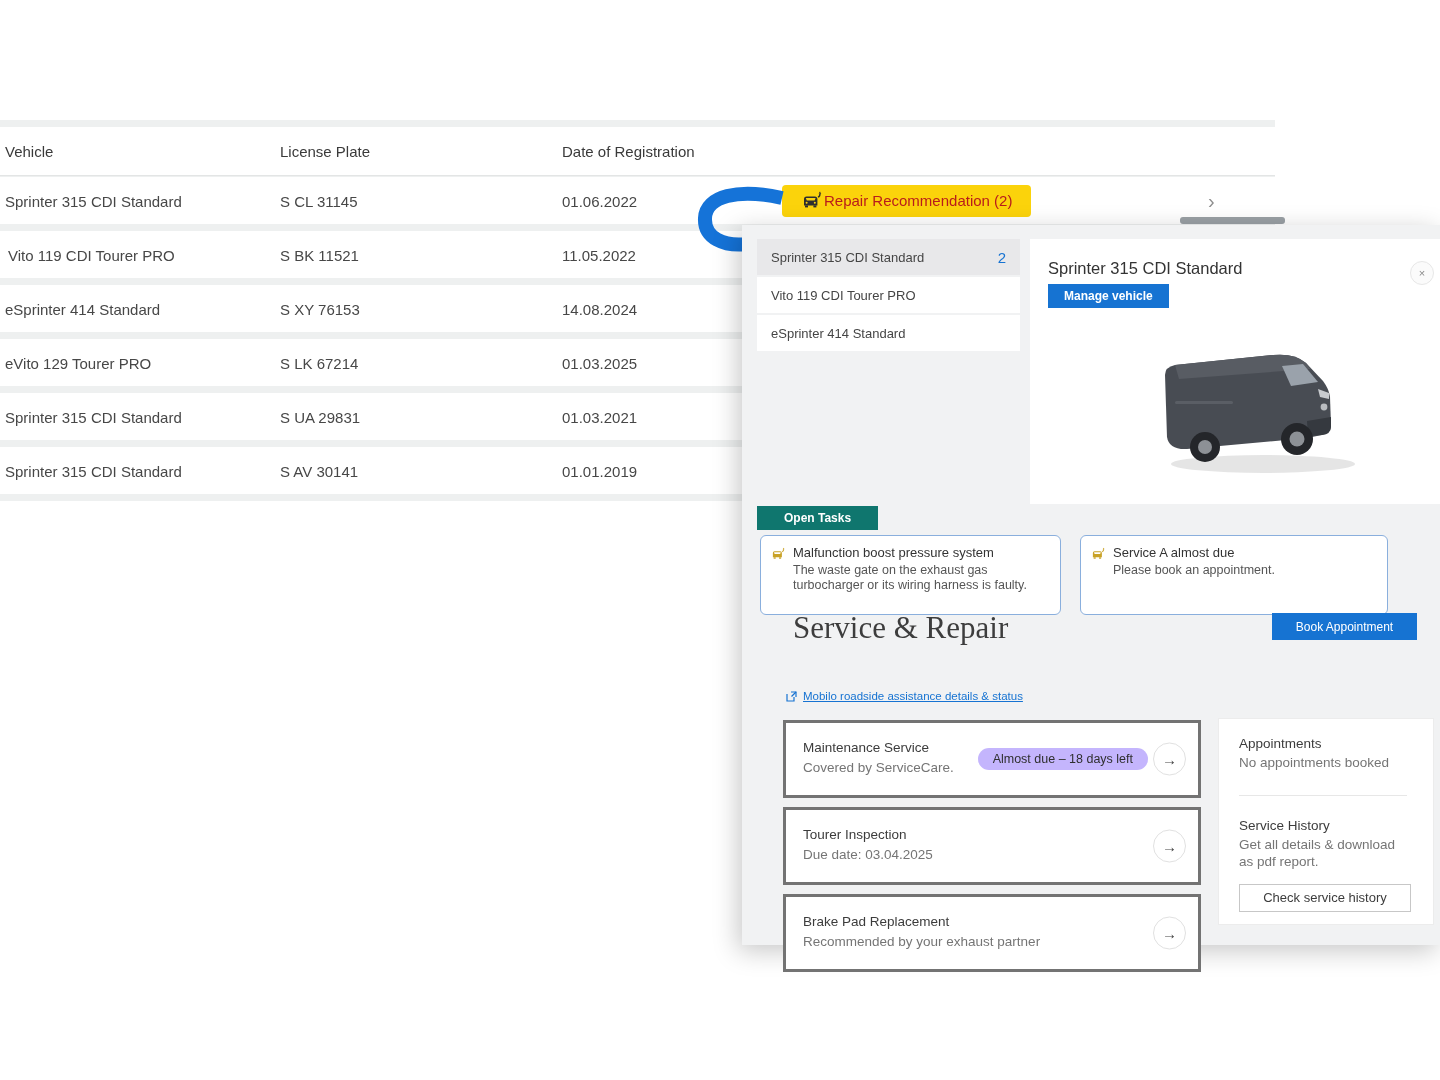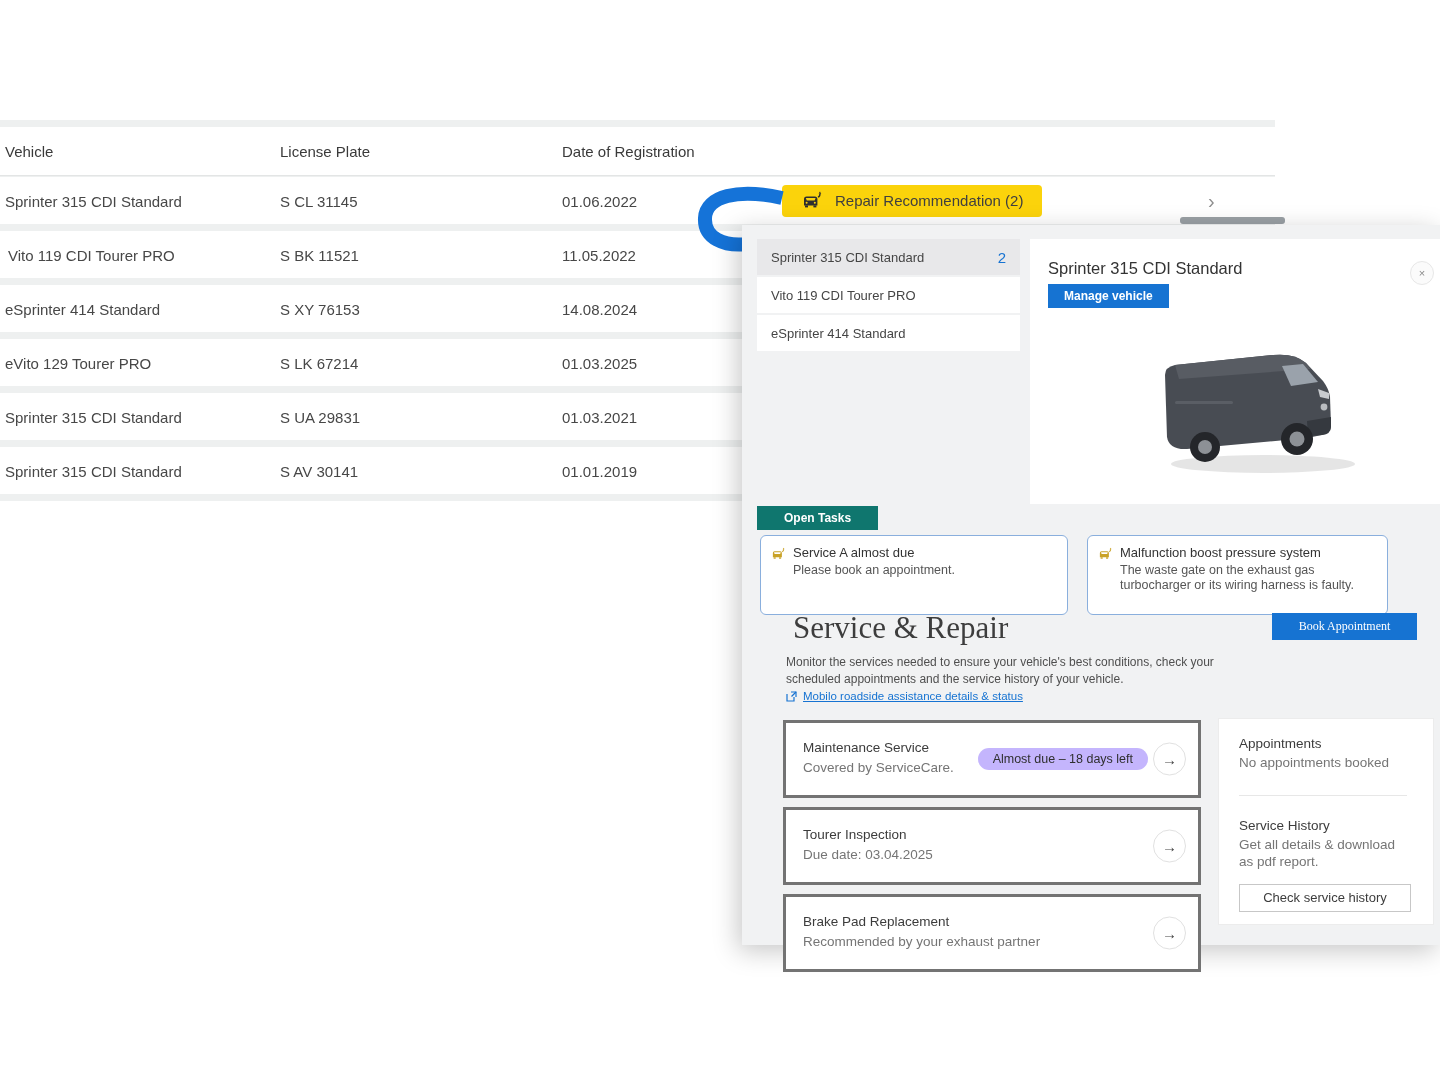--- a/index.html
+++ b/index.html
@@ -12,22 +12,22 @@
   .fleet-table{position:absolute;left:0;top:120px;width:1275px;background:#eef0f0;padding:7px 0;}
   .t-head,.t-row{position:relative;background:#fff;}
   .t-head{height:48px;border-bottom:1px solid #e3e5e5;}
   .t-row{height:47px;margin-top:7px;}
   .t-row.first{margin-top:1px;}
   .cell{position:absolute;top:50%;transform:translateY(-50%);font-size:15px;color:#474747;white-space:nowrap;}
   .t-head .cell{color:#3a3a3a;}
   .c1{left:5px;} .c2{left:280px;} .c3{left:562px;} .c4{left:840px;margin-top:35px;}
   .repair-btn{
     position:absolute;left:782px;top:50%;transform:translateY(-50%);
-    height:32px;display:flex;align-items:center;gap:11px;padding:0 19px;
-    background:#FBD30B;border:none;border-radius:4px;font-size:15px;color:#404040;
+    height:32px;display:flex;align-items:center;padding:0 19px;
+    background:#FBD30B;border:none;border-radius:4px;font-size:15px;color:#b91c1c;
     font-family:"Liberation Sans",sans-serif;cursor:pointer;
   }
   .row-chevron{position:absolute;left:1208px;top:50%;transform:translateY(-50%);
     color:#8f8f8f;font-size:20px;font-weight:400;line-height:1;cursor:pointer;}
   .scroll-thumb{position:absolute;left:1180px;top:217px;width:105px;height:7px;background:#9aa0a5;border-radius:3px;}
   
   .pointer-arrow{position:absolute;left:696px;top:182px;width:104px;height:76px;}
   
   .panel{position:absolute;left:742px;top:225px;width:698px;height:720px;background:#f1f2f3;
     box-shadow:-4px 6px 24px rgba(0,0,0,.22);}
@@ -57,21 +57,21 @@
   .task-title{font-size:13px;color:#333;margin-bottom:3px;}
   .task-body{font-size:12.5px;color:#555;line-height:1.22;}
   
   .sr-title{position:absolute;left:51px;top:385px;font-family:"Liberation Serif","DejaVu Serif",serif;
     font-weight:400;font-size:31px;color:#3d3d3d;}
   .sr-sub{position:absolute;left:44px;top:429px;width:470px;font-size:12px;color:#4f4f4f;line-height:1.45;}
   .sr-link{position:absolute;left:44px;top:465px;display:flex;align-items:center;gap:6px;
     color:#1673d2;font-size:11.5px;cursor:pointer;}
   .sr-link .lnk{text-decoration:underline;}
   .book-btn{position:absolute;left:530px;top:388px;width:145px;height:27px;background:#1673d2;border:none;
-    color:#fff;font-size:12px;font-family:Liberation Serif, serif;cursor:pointer;}
+    color:#fff;font-size:12px;font-family:Liberation Sans, sans-serif;cursor:pointer;}
   
   .srv-cards{position:absolute;left:41px;top:495px;width:418px;}
   .srv-card{height:72px;background:#fff;border:3px solid #737373;margin-bottom:9px;position:relative;cursor:pointer;}
   .srv-title{position:absolute;left:17px;top:17px;font-size:13.5px;color:#3c3c3c;}
   .srv-sub{position:absolute;left:17px;top:37px;font-size:13.5px;color:#757575;}
   .srv-arrow{position:absolute;right:12px;top:50%;transform:translateY(-50%);width:31px;height:31px;
     border:1px solid #e1e1e1;border-radius:50%;background:#fff;display:flex;align-items:center;
     justify-content:center;color:#444;font-size:15px;cursor:pointer;}
   .due-pill{position:absolute;right:50px;top:50%;transform:translateY(-50%);background:#c4b5fd;
     color:#2f2f2f;font-size:12.5px;padding:4px 15px;border-radius:12px;white-space:nowrap;}
@@ -182,48 +182,47 @@
       <circle cx="60" cy="116" r="7" fill="#8d9196"></circle>
       <circle cx="152" cy="108" r="16" fill="#24262a"></circle>
       <circle cx="152" cy="108" r="7.5" fill="#8d9196"></circle>
       <circle cx="179" cy="76" r="3.4" fill="#b9bcc0"></circle>
     </svg>
   </div>
 
   <button class="open-tasks-tab">Open Tasks</button>
 
   <div class="task-cards">
+    <div class="task-card">
+      <svg class="task-icon" viewBox="0 0 16 16">
+        <path d="M2 6.4 Q2 4.6 3.8 4.6 L9.8 4.6 Q11.6 4.6 11.6 6.4 L11.6 11 L2 11 Z" fill="#C9A227"></path>
+        <path d="M3.2 5.6 L10.4 5.6 L9.7 7.4 L3.9 7.4 Z" fill="#fff"></path>
+        <rect x="2.8" y="11" width="2.2" height="1.5" fill="#C9A227"></rect>
+        <rect x="8.6" y="11" width="2.2" height="1.5" fill="#C9A227"></rect>
+        <path d="M12 5 Q13.6 4.2 13.4 2.4" stroke="#C9A227" stroke-width="1.1" fill="none"></path>
+        <path d="M12.4 2.3 L13.5 0.8 L14.4 2.5 Z" fill="#C9A227"></path>
+      </svg>
+      <div class="task-title">Malfunction boost pressure system</div>
+      <div class="task-body">The waste gate on the exhaust gas turbocharger or its wiring harness is faulty.</div>
+    </div>
     <div class="task-card second">
       <svg class="task-icon" viewBox="0 0 16 16">
         <path d="M2 6.4 Q2 4.6 3.8 4.6 L9.8 4.6 Q11.6 4.6 11.6 6.4 L11.6 11 L2 11 Z" fill="#C9A227"></path>
         <path d="M3.2 5.6 L10.4 5.6 L9.7 7.4 L3.9 7.4 Z" fill="#fff"></path>
         <rect x="2.8" y="11" width="2.2" height="1.5" fill="#C9A227"></rect>
         <rect x="8.6" y="11" width="2.2" height="1.5" fill="#C9A227"></rect>
         <path d="M12 5 Q13.6 4.2 13.4 2.4" stroke="#C9A227" stroke-width="1.1" fill="none"></path>
         <path d="M12.4 2.3 L13.5 0.8 L14.4 2.5 Z" fill="#C9A227"></path>
       </svg>
       <div class="task-title">Service A almost due</div>
       <div class="task-body">Please book an appointment.</div>
     </div>
-    <div class="task-card">
-      <svg class="task-icon" viewBox="0 0 16 16">
-        <path d="M2 6.4 Q2 4.6 3.8 4.6 L9.8 4.6 Q11.6 4.6 11.6 6.4 L11.6 11 L2 11 Z" fill="#C9A227"></path>
-        <path d="M3.2 5.6 L10.4 5.6 L9.7 7.4 L3.9 7.4 Z" fill="#fff"></path>
-        <rect x="2.8" y="11" width="2.2" height="1.5" fill="#C9A227"></rect>
-        <rect x="8.6" y="11" width="2.2" height="1.5" fill="#C9A227"></rect>
-        <path d="M12 5 Q13.6 4.2 13.4 2.4" stroke="#C9A227" stroke-width="1.1" fill="none"></path>
-        <path d="M12.4 2.3 L13.5 0.8 L14.4 2.5 Z" fill="#C9A227"></path>
-      </svg>
-      <div class="task-title">Malfunction boost pressure system</div>
-      <div class="task-body">The waste gate on the exhaust gas turbocharger or its wiring harness is faulty.</div>
-    </div>
   </div>
 
   <div class="sr-title">Service &amp; Repair</div>
-  <div class="sr-sub">Monitor the services needed to ensure your vehicle's best conditions, check your scheduled appointments and the service history of your vehicle.</div>
   <div class="sr-link">
     <svg width="11" height="11" viewBox="0 0 11 11">
       <path d="M1 3 L1 10 L8 10 L8 6" fill="none" stroke="#1673d2" stroke-width="1.2"></path>
       <path d="M5 1 L10 1 L10 6" fill="none" stroke="#1673d2" stroke-width="1.2"></path>
       <path d="M10 1 L5.5 5.5" stroke="#1673d2" stroke-width="1.2"></path>
     </svg>
     <span class="lnk">Mobilo roadside assistance details &amp; status</span>
   </div>
   <button class="book-btn">Book Appointment</button>
 

